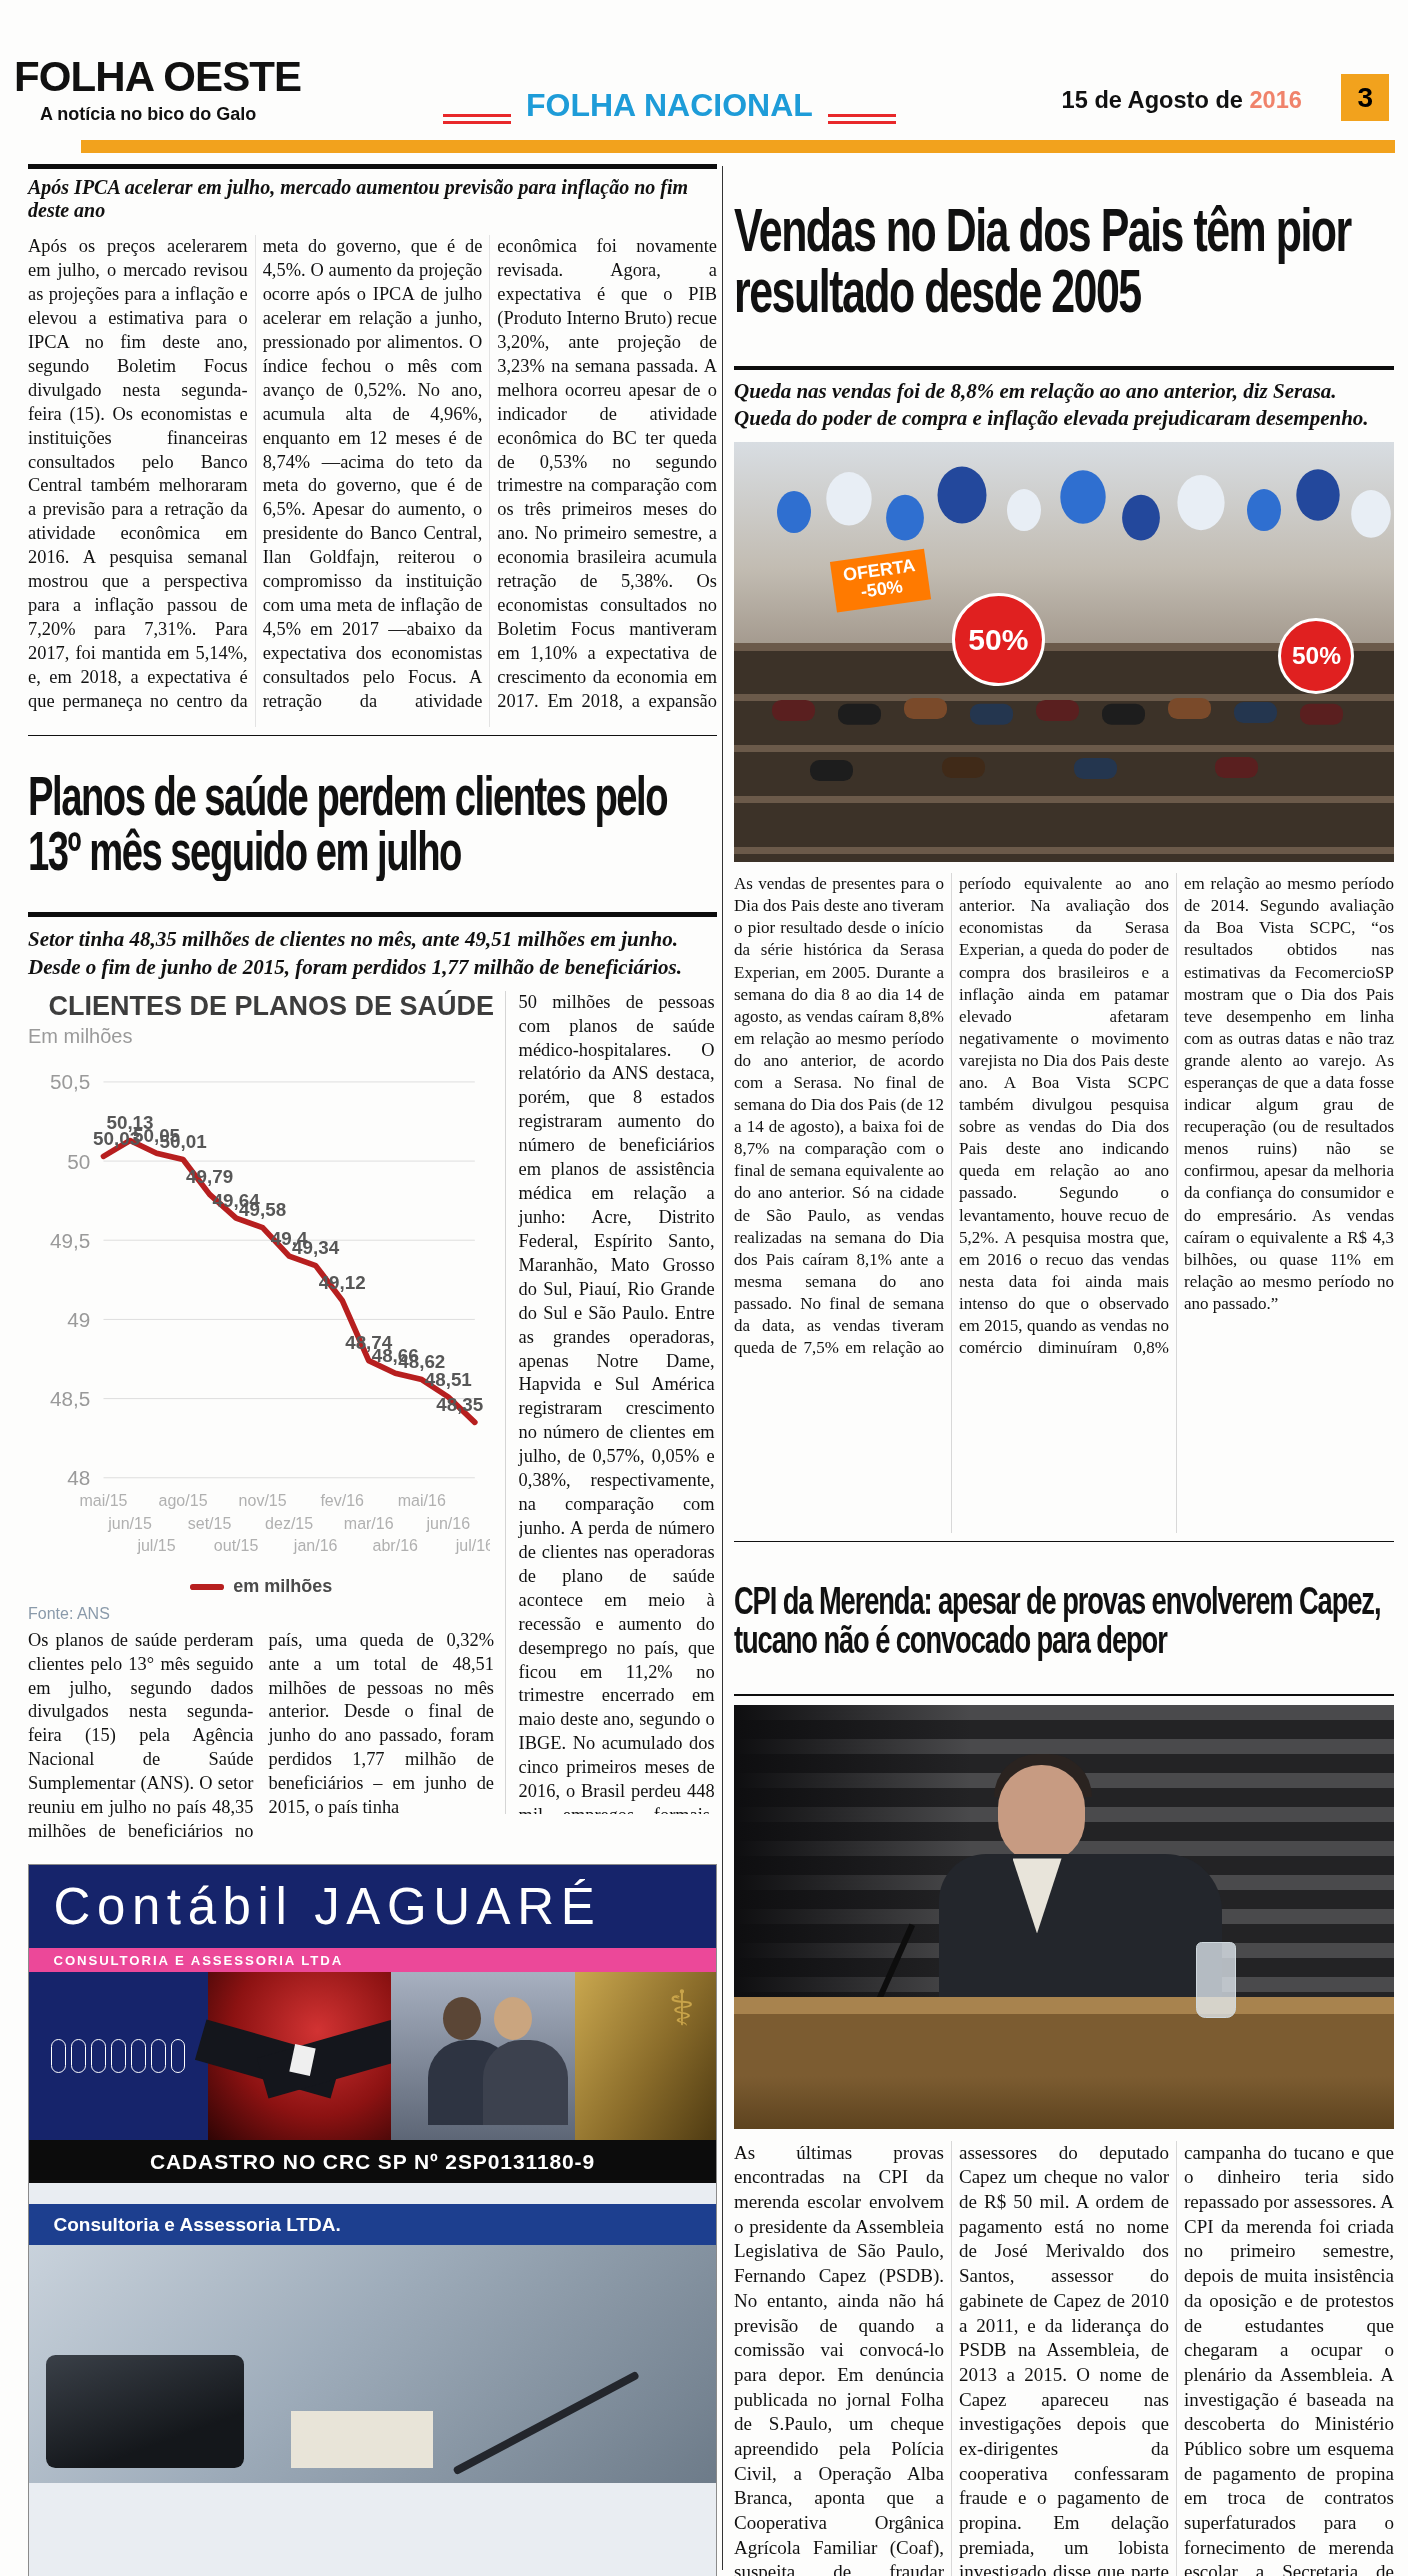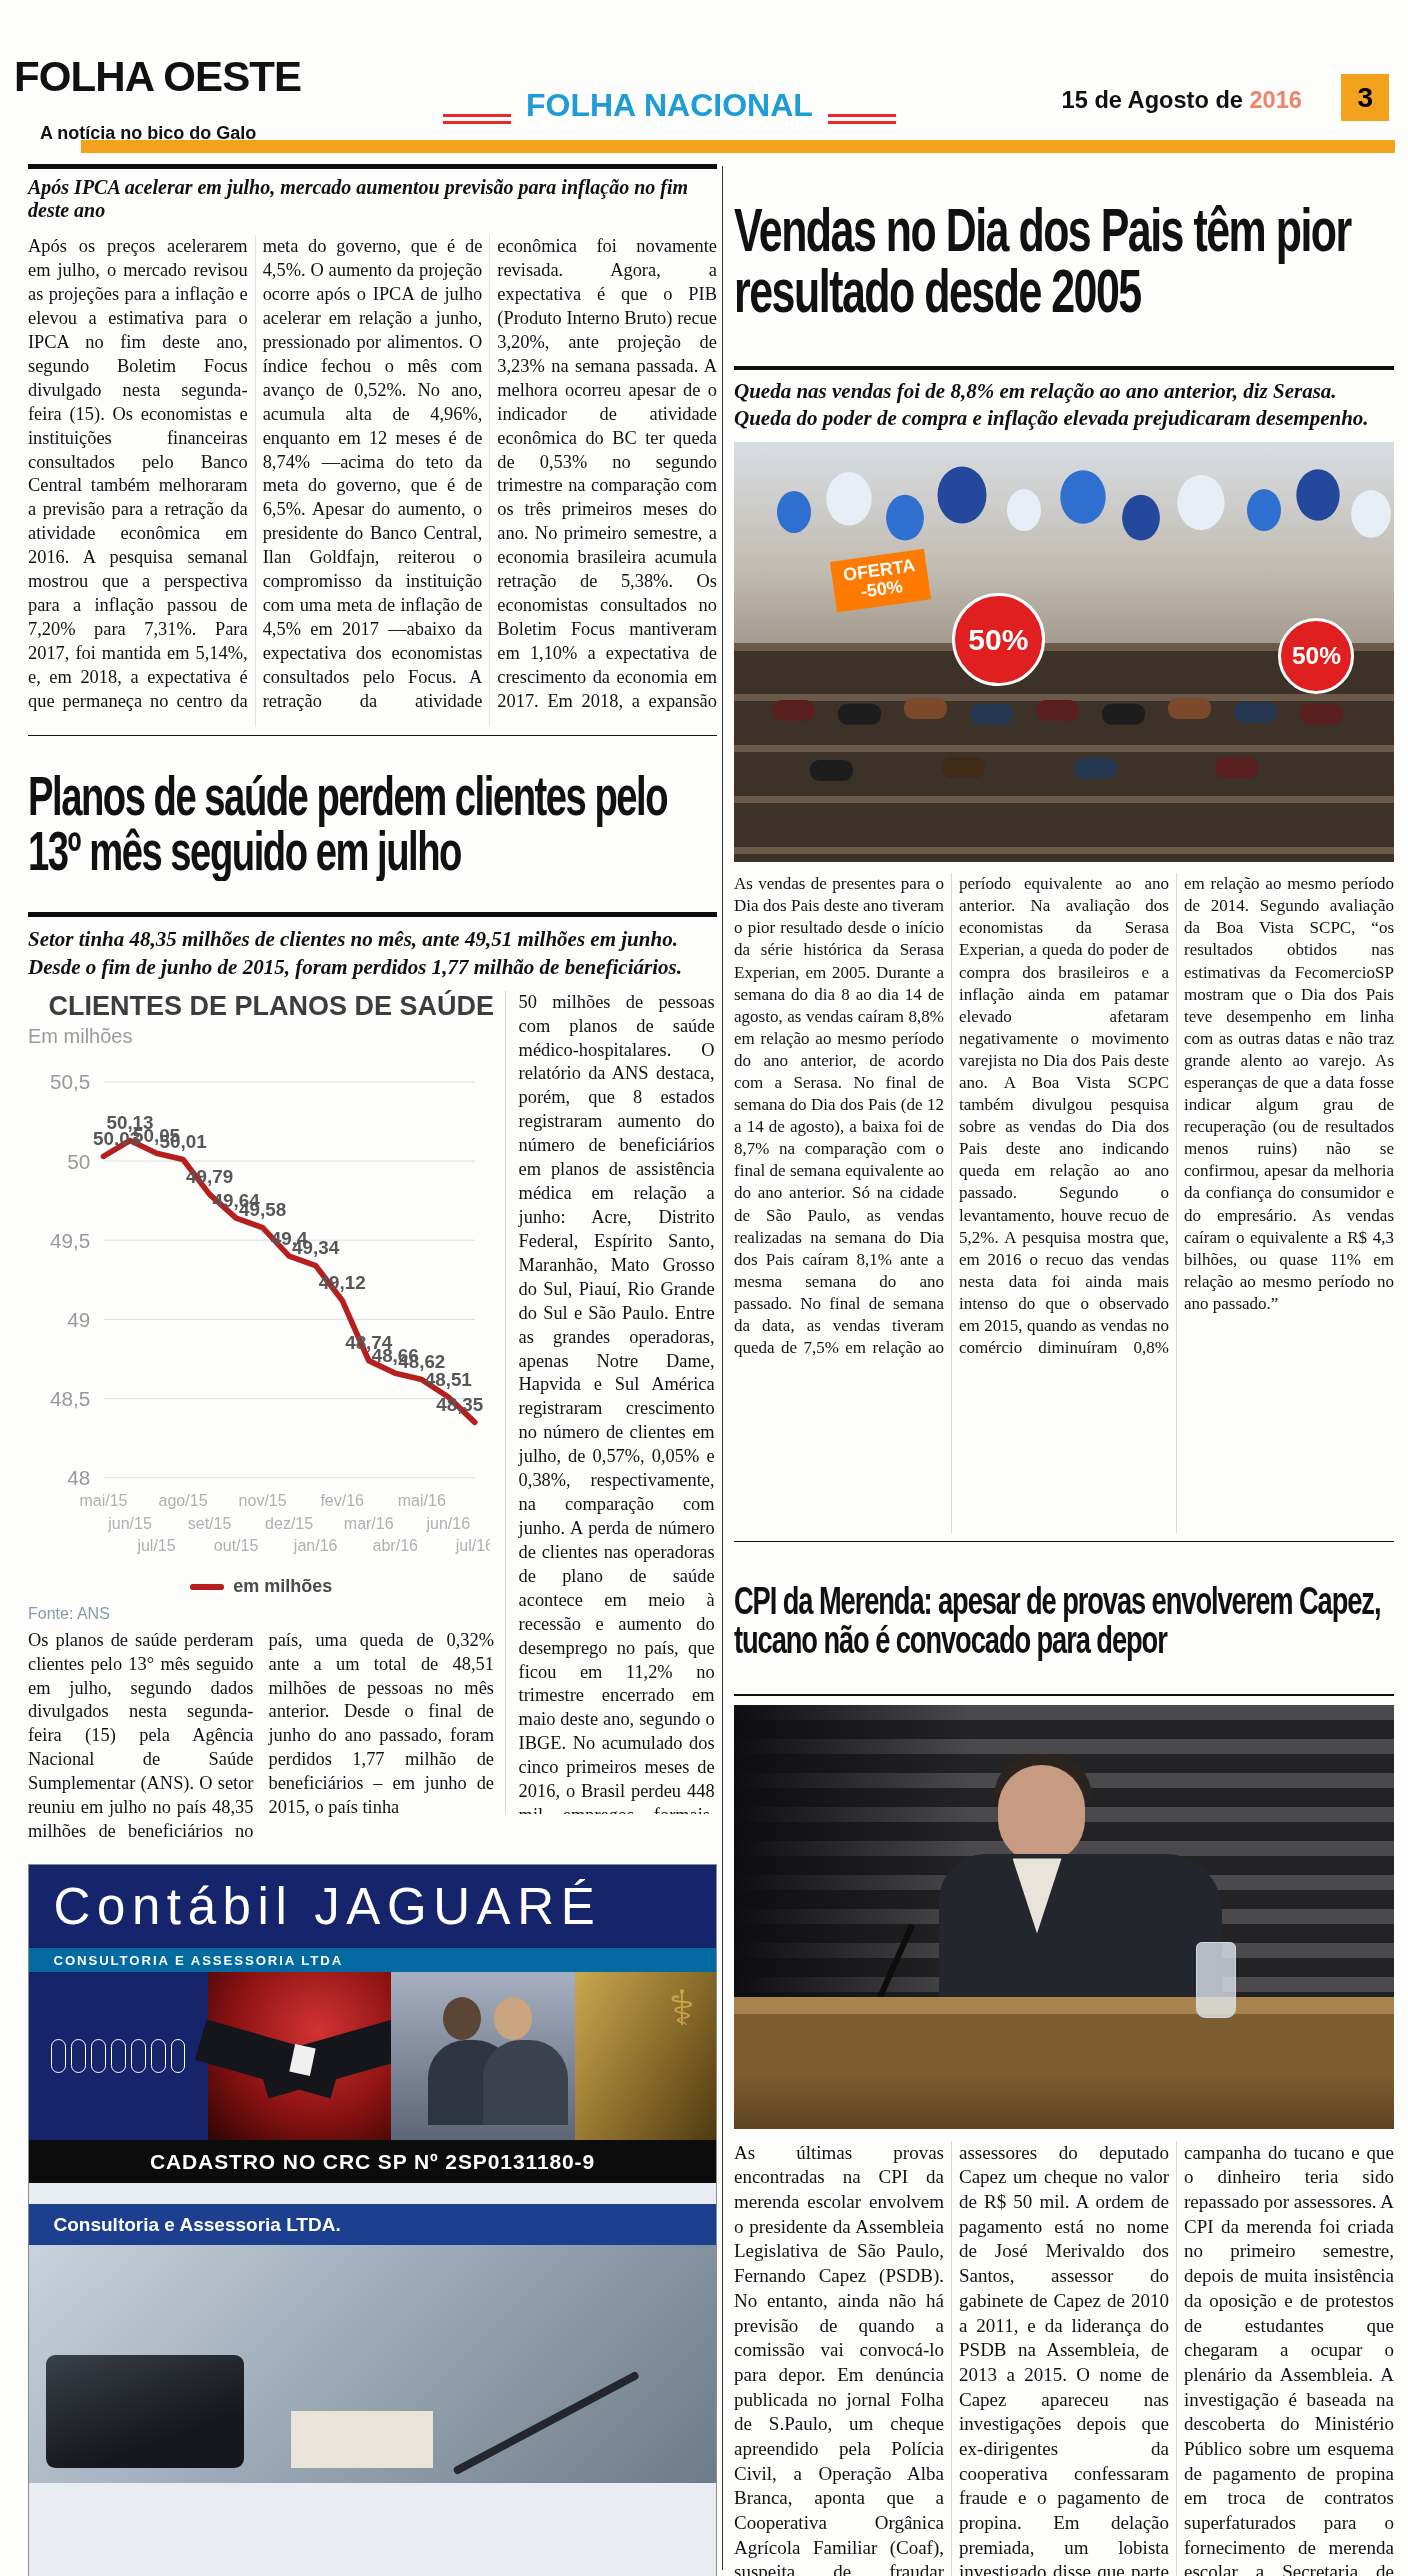--- a/index.html
+++ b/index.html
@@ -3,21 +3,21 @@
 <meta charset="utf-8">
 <style>
   html,body{margin:0;padding:0;}
   body{width:1408px;height:2576px;position:relative;background:#fdfdfc;overflow:hidden;
        font-family:"Liberation Serif",serif;color:#111;}
 
   
   .masthead{position:absolute;left:14px;top:53px;font-family:"Liberation Sans",sans-serif;
             font-weight:900;font-size:42px;letter-spacing:-0.9px;}
   .tagline{position:absolute;left:40px;top:104px;font-family:"Liberation Sans",sans-serif;
-           font-weight:700;font-size:18px;margin-top:19px;}
+           font-weight:700;font-size:18px;}
   .section-block{position:absolute;left:443px;top:87px;display:flex;align-items:flex-end;gap:15px;}
   .dline{width:68px;height:10.4px;border-top:3.8px solid #e8282a;border-bottom:3.8px solid #e8282a;box-sizing:border-box;}
   .section-name{font-family:"Liberation Sans",sans-serif;font-weight:700;font-size:32px;color:#1e9cd8;}
   .dateline{position:absolute;right:106px;top:87px;font-family:"Liberation Sans",sans-serif;
             font-weight:700;font-size:23.6px;white-space:nowrap;}
   .date-year{color:#f0836b;}
   .pagebox{position:absolute;right:19px;top:74px;background:#f2a21d;color:#000;
            font-family:"Liberation Sans",sans-serif;font-weight:700;font-size:28px;padding:7.5px 16px;}
   .orange-bar{position:absolute;left:81px;right:13.2px;top:140px;height:13.2px;background:#f2a21d;}
 
@@ -96,21 +96,21 @@
            background:linear-gradient(180deg,#a8834e 0 17px,#7c5c31 17px 60%,#5d431f 100%);}
   .pb-glass{position:absolute;right:24%;bottom:111px;width:38px;height:74px;border-radius:5.7px 5.7px 9.4px 9.4px;
             background:rgba(230,238,244,0.75);border:1.9px solid #cfd8dd;}
   .pb-mic{position:absolute;left:24%;bottom:123px;width:5.7px;height:85px;background:#0d0d0d;transform:rotate(24deg);}
 
   
   .ad{margin-top:11.3px;height:724px;border:0.9px solid #8b8b8b;position:relative;overflow:hidden;
       font-family:"Liberation Sans",sans-serif;box-sizing:border-box;background:#e9edf2;}
   .ad-top{background:#16246b;height:83px;display:flex;align-items:center;padding:0 24.5px;color:#fff;}
   .ad-brand{font-size:51px;letter-spacing:6.6px;font-weight:400;white-space:nowrap;}
-  .ad-substrip{background:#0369a1;color:#fff;font-weight:700;font-size:13.2px;letter-spacing:1.9px;padding:4.7px 24.5px;}
+  .ad-substrip{background:#ec4899;color:#fff;font-weight:700;font-size:13.2px;letter-spacing:1.9px;padding:4.7px 24.5px;}
   .ad-collage{height:168px;display:flex;position:relative;}
   .ad-logo-panel{width:160px;background:#16246b;display:flex;flex-wrap:wrap;align-content:center;
                  justify-content:center;gap:5.7px;padding:9.4px;}
   .ad-logo-pin{width:12.3px;height:32px;border:1.9px solid #fff;border-radius:7.5px;background:transparent;}
   .ad-panel-hand{flex:1;background:radial-gradient(circle at 60% 35%,#d23333 0%,#8c1212 55%,#2e0404 100%);position:relative;}
   .ad-arm{position:absolute;width:141px;height:42px;background:#14161c;top:66px;}
   .ad-arm-l{left:-9.4px;transform:rotate(16deg);}
   .ad-arm-r{right:-9.4px;transform:rotate(-16deg);}
   .ad-cuff{position:absolute;left:46%;top:74px;width:21px;height:28px;background:#efefef;transform:rotate(12deg);}
   .ad-panel-people{flex:1;background:linear-gradient(180deg,#a7b0c0 0%,#5d6676 100%);position:relative;}

